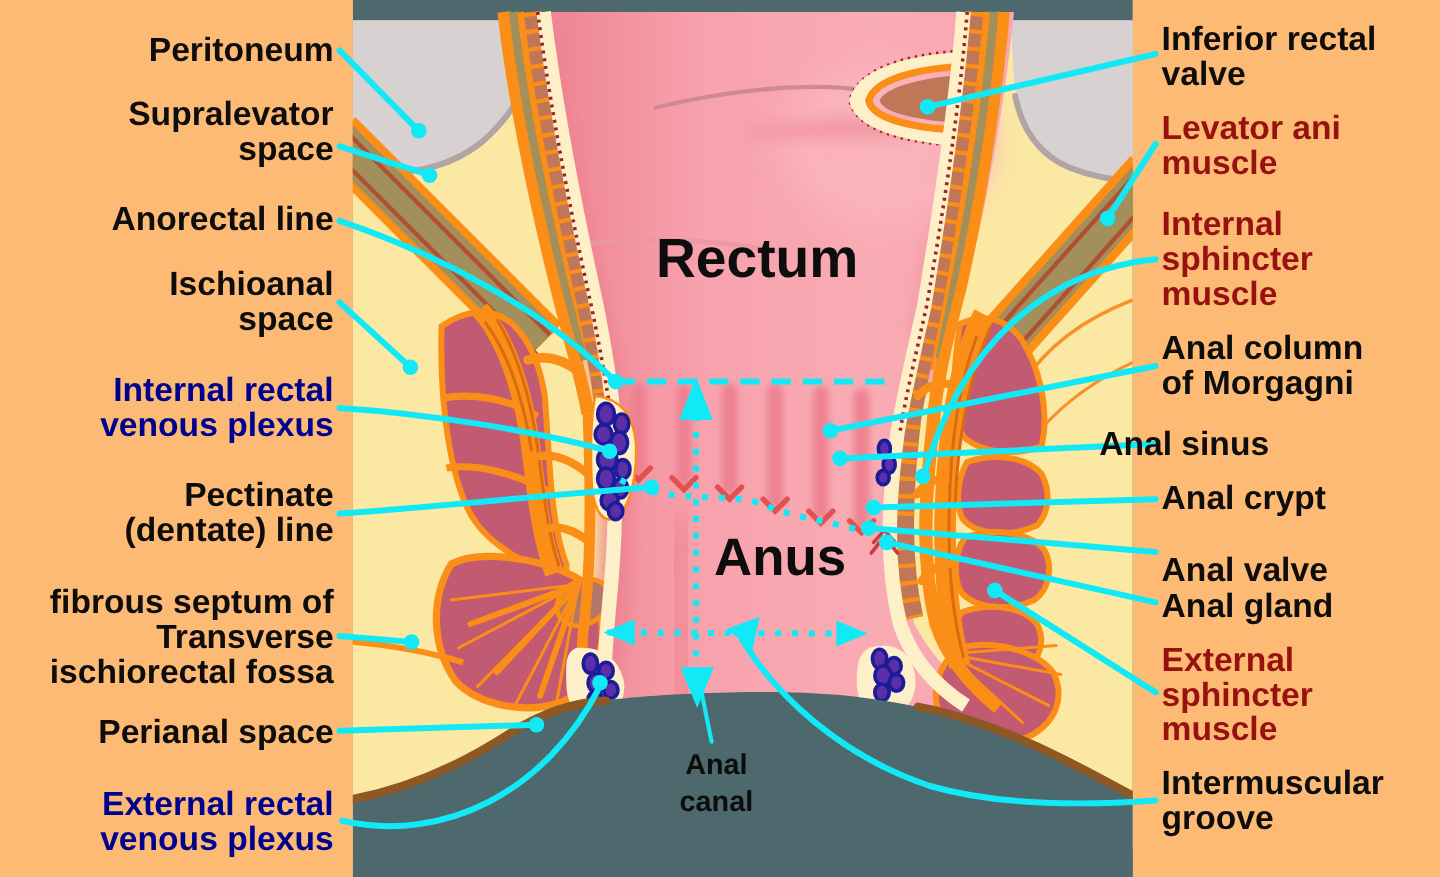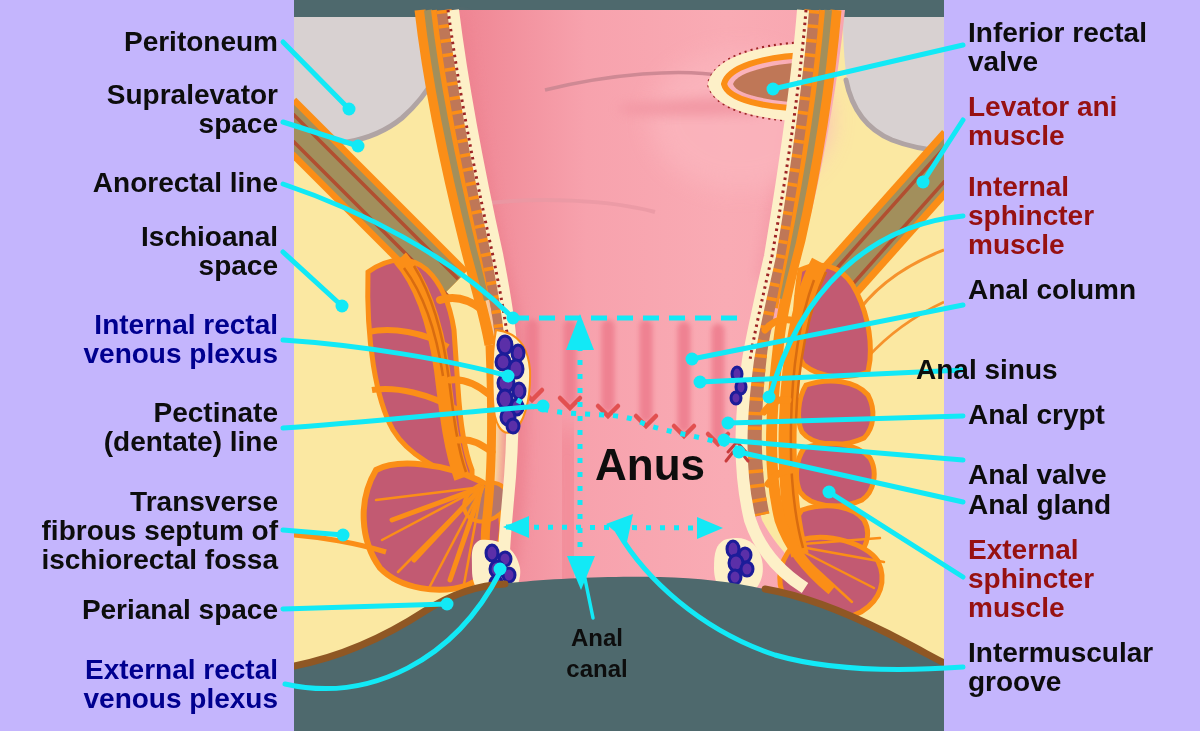--- a/index.html
+++ b/index.html
@@ -1,16 +1,16 @@
 <!DOCTYPE html>
 <html><head>
 <meta charset="utf-8">
 <style>
   html,body{margin:0;padding:0;background:#fff;width:1200px;height:731px;overflow:hidden;}
-  #stage{position:relative;width:1200px;height:731px;background:#c4b5fd;
+  #stage{position:relative;width:1200px;height:731px;background:#fdba74;
          font-family:"Liberation Sans",sans-serif;}
   #art{position:absolute;left:0;top:0;}
   .lbl{position:absolute;font-weight:bold;font-size:28px;line-height:29px;white-space:nowrap;}
   .lbl.black{color:#0d0d0d;} .lbl.navy{color:#00008f;} .lbl.darkred{color:#971111;}
   .lbl.right-align{text-align:right;} .lbl.left-align{text-align:left;}
   .center-lbl{position:absolute;font-weight:bold;color:#0d0d0d;transform:translateX(-50%);
               text-align:center;}
   #rectum-label{font-size:46px;} #anus-label{font-size:44px;}
   #anal-canal-label{font-size:24px;line-height:31px;}
   .leader{stroke:#12e9f6;stroke-width:5;fill:none;stroke-linecap:round;}
@@ -308,22 +308,22 @@
       </div>
       <div class="lbl navy right-align" style="top: 310px; right: 922px;">
         <div>Internal rectal</div>
         <div>venous plexus</div>
       </div>
       <div class="lbl black right-align" style="top: 398px; right: 922px;">
         <div>Pectinate</div>
         <div>(dentate) line</div>
       </div>
       <div class="lbl black right-align" style="top: 487px; right: 922px;">
+        <div>fibrous septum of</div>
         <div>Transverse</div>
-        <div>fibrous septum of</div>
         <div>ischiorectal fossa</div>
       </div>
       <div class="lbl black right-align" style="top: 595px; right: 922px; text-align: center;">
         <div>Perianal space</div>
       </div>
       <div class="lbl navy right-align" style="top: 655px; right: 922px;">
         <div>External rectal</div>
         <div>venous plexus</div>
       </div>
     </div>
@@ -336,20 +336,21 @@
         <div>Levator ani</div>
         <div>muscle</div>
       </div>
       <div class="lbl darkred left-align" style="top: 172px; left: 968px;">
         <div>Internal</div>
         <div>sphincter</div>
         <div>muscle</div>
       </div>
       <div class="lbl black left-align" style="top: 275px; left: 968px;">
         <div>Anal column</div>
+        <div>of Morgagni</div>
       </div>
       <div class="lbl black left-align" style="top: 355px; left: 916px;">
         <div>Anal sinus</div>
       </div>
       <div class="lbl black left-align" style="top: 400px; left: 968px;">
         <div>Anal crypt</div>
       </div>
       <div class="lbl black left-align" style="top: 448px; left: 968px; margin-top: 12px;">
         <div>Anal valve</div>
       </div>
@@ -360,19 +361,20 @@
         <div>External</div>
         <div>sphincter</div>
         <div>muscle</div>
       </div>
       <div class="lbl black left-align" style="top: 638px; left: 968px;">
         <div>Intermuscular</div>
         <div>groove</div>
       </div>
     </div>
 
+<div class="center-lbl" id="rectum-label" style="left:631px;top:188px;">Rectum</div>
 <div class="center-lbl" id="anus-label" style="left:650px;top:440px;">Anus</div>
 <div class="center-lbl" id="anal-canal-label" style="left:597px;top:622px;">
   <div>Anal</div>
   <div>canal</div>
 </div>
 
 </div>
 
 </body></html>

